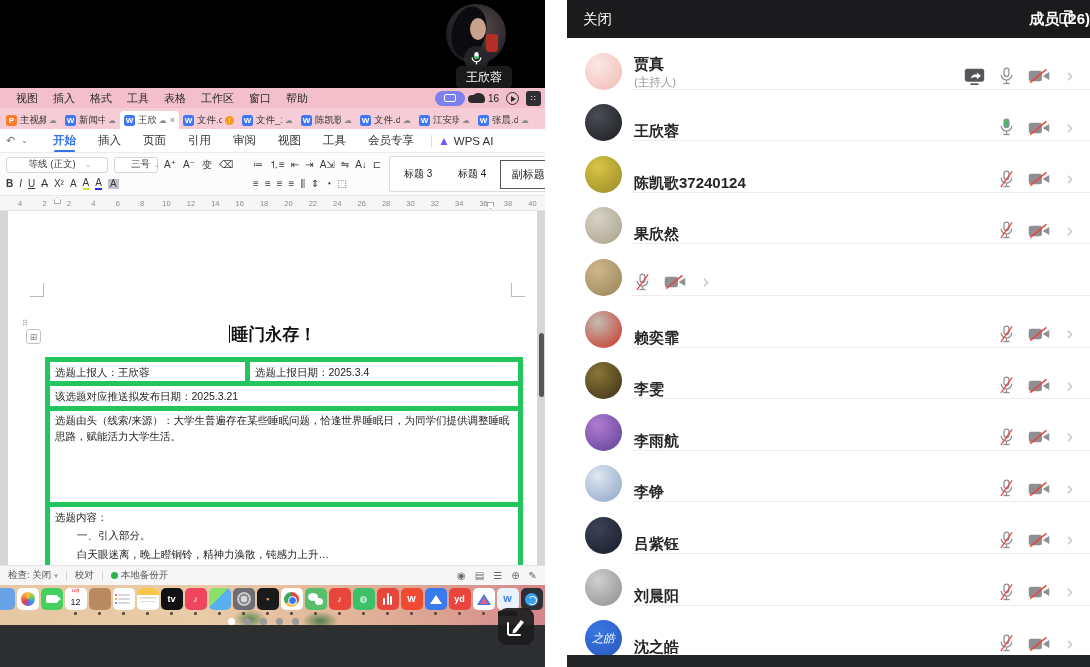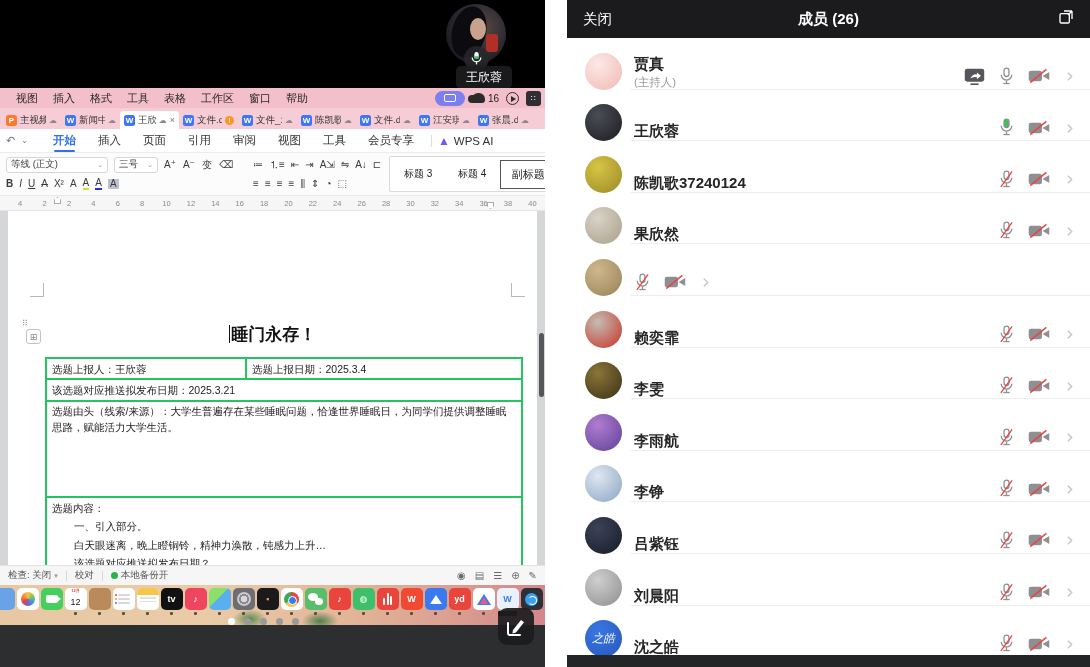--- a/index.html
+++ b/index.html
@@ -67,21 +67,21 @@
     background:#3272e8; border-radius:1px; }
   .rt-div { width:1px; height:12px; background:#ddd; margin:0 6px; }
   .wpsai { display:flex; align-items:center; gap:4px; white-space:nowrap; }
   .wpsai .a { color:#6b5bf5; font-weight:bold; font-size:12px; }
 
   .toolbar { height:43px; background:#fcfcfd; border-bottom:1px solid #e9e9e9; display:flex;
     padding:3px 4px 3px 6px; gap:8px; flex:none; font-size:10px; color:#3a3a3e; }
   .tgroup { display:flex; flex-direction:column; justify-content:space-between; }
   .trow { display:flex; align-items:center; gap:6px; height:17px; }
   .sel { border:1px solid #d6d6da; border-radius:3px; height:16px; display:flex; align-items:center;
-    gap:4px; padding:0 4px; font-size:9.5px; background:#fff; white-space:nowrap; }
+    gap:4px; padding:0 16px; font-size:9.5px; background:#fff; white-space:nowrap;text-align:center; }
   .sel .car { font-size:7px; color:#999; }
   .tbtn { font-size:10px; line-height:1; white-space:nowrap; cursor:default; }
   .tbtn.b{font-weight:bold;} .tbtn.i{font-style:italic;} .tbtn.u{text-decoration:underline;}
   .tbtn.strike{text-decoration:line-through;}
   .tbtn.fc{border-bottom:2px solid #2233dd;} .tbtn.hl{border-bottom:2px solid #d6e030;}
   .tbtn.box{background:#bfc2cc; padding:0 2px;}
   .t-div { width:1px; background:#e8e8ea; margin:0 2px; }
   .stylebox { margin-left:auto; border:1px solid #d9d9dc; background:#fff; border-radius:2px;
     display:flex; align-items:center; padding:2px; gap:2px; }
   .styleitem { width:52px; height:29px; display:flex; align-items:center; justify-content:center;
@@ -102,21 +102,21 @@
     border-left:none; border-top:none; border-right:1px solid #b9b9bd; border-bottom:1px solid #b9b9bd; }
   .cm-tr { right:12px; top:72px; border-left:1px solid #b9b9bd; border-bottom:1px solid #b9b9bd; }
   .doc-title { position:absolute; left:0; right:0; top:112px; text-align:center; font-size:17px;
     font-weight:bold; color:#111; font-family:"Liberation Serif","DejaVu Serif",serif; }
   .caret { display:inline-block; width:1.5px; height:18px; background:#111; vertical-align:-3px; margin-right:1px; }
   .tbl-handle { position:absolute; left:14px; top:108px; color:#999; font-size:8px; letter-spacing:1px; }
   .tbl-handle2 { position:absolute; left:18px; top:118px; width:15px; height:15px; border:1px solid #c2c2c6;
     border-radius:3px; color:#888; font-size:9px; display:flex; align-items:center; justify-content:center; background:#fff; }
   table.doc { position:absolute; left:37px; top:146px; width:478px; border-collapse:collapse;
     font-size:10.5px; color:#1c1c1c; table-layout:fixed; }
-  table.doc td { border:2px solid #22c55e; padding:1.5px 5px; vertical-align:top; line-height:1.55; }
+  table.doc td { border:5px solid #22c55e; padding:1.5px 5px; vertical-align:top; line-height:1.55; }
   td.tall { height:96px;margin-left:48px; }
   .r4line { line-height:1.75; }
   .r4line.indent { padding-left:22px; }
   .vscroll { position:absolute; right:1px; top:122px; width:5px; height:64px; background:#55565a; border-radius:3px; }
 
   .statusbar { height:20px; background:#f6f6f7; border-top:1px solid #e2e2e4; display:flex;
     align-items:center; font-size:9.5px; color:#55555a; padding:0 8px; gap:8px; flex:none; }
   .sb-div { width:1px; height:10px; background:#d8d8da; }
   .sb-item { display:flex; align-items:center; gap:3px; white-space:nowrap; }
   .gdot { width:7px; height:7px; border-radius:50%; background:#2bb24c; display:inline-block; }
@@ -178,21 +178,21 @@
 
   .black-bottom { height:42px; background:#2c2e30; }
   .corner-pen { position:absolute; left:498px; top:608px; width:36px; height:37px; background:rgba(28,28,30,.92);
     border-radius:9px; display:flex; align-items:center; justify-content:center; }
 
   
   .right-pane { width:545px; height:667px; background:#fff; display:flex; flex-direction:column;padding-left:22px; }
   .panel-header { flex:none; height:38px; background:#1b1b1d; color:#fff; display:flex; align-items:center;
     padding:0 16px; position:relative; }
   .close-btn { font-size:14.5px; }
-  .panel-title { position:absolute; left:0; right:0; text-align:center; font-size:15px; font-weight:bold; pointer-events:none; }
+  .panel-title { position:absolute; left:0; right:0; text-align:right; font-size:15px; font-weight:bold; pointer-events:none; }
   .detach { margin-left:auto; }
   .member-list { flex:1 1 auto; overflow:hidden; }
   .mrow { height:51.6px; display:flex; align-items:flex-end; padding:0 14px 0 18px; position:relative; }
   .mrow:after { content:""; position:absolute; left:64px; right:0; bottom:0; height:1px; background:#ededee; }
   .m-avatar { flex:none; width:37px; height:37px; border-radius:50%; margin-right:12px;
     display:flex; align-items:center; justify-content:center; color:#fff; font-size:11.5px; overflow:hidden; }
   .m-names { flex:1 1 auto; min-width:0; }
   .m-name { font-size:15px; color:#262628; font-weight:bold; white-space:nowrap; overflow:hidden; }
   .m-role { font-size:11.5px; color:#9b9b9f; margin-top:1px; }
   .m-icons { display:flex; align-items:center; gap:13px; }

